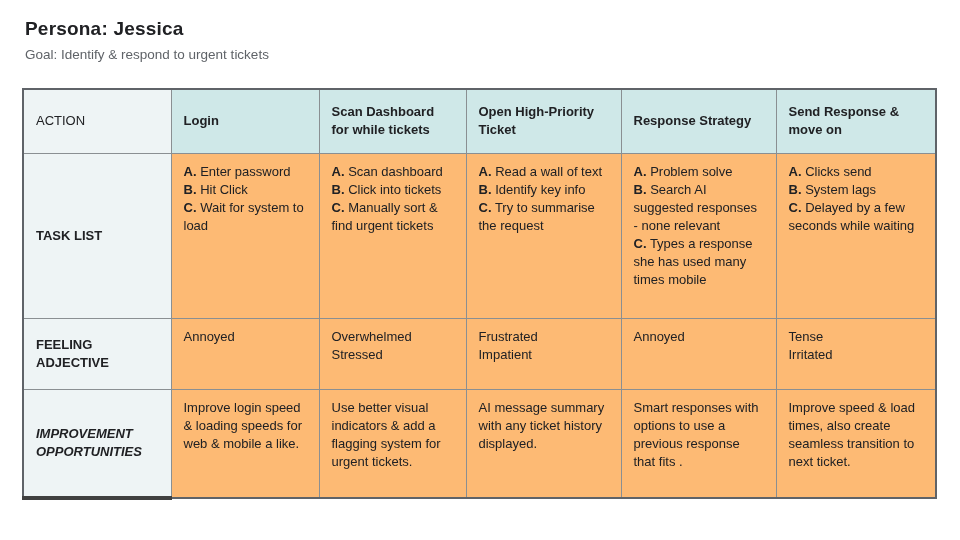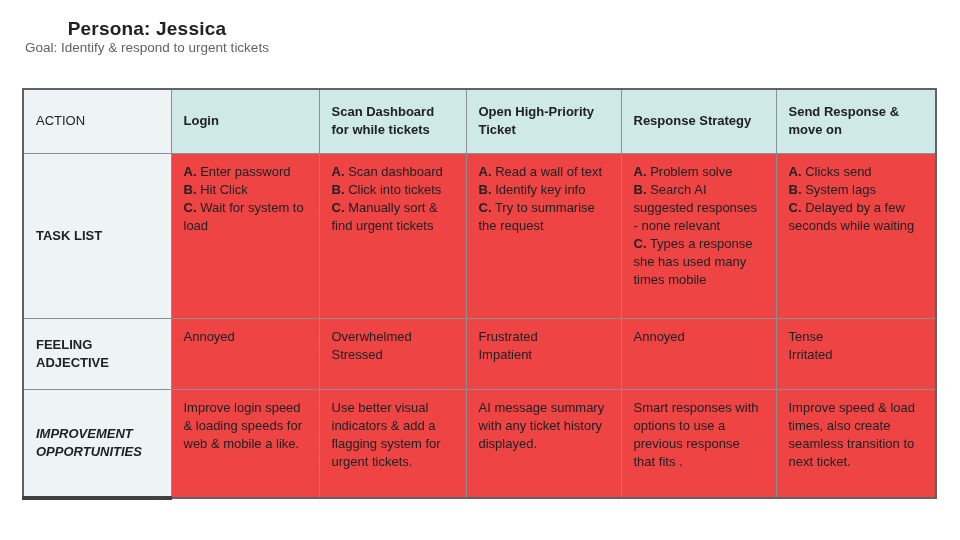--- a/index.html
+++ b/index.html
@@ -4,23 +4,23 @@
 <style>
   html,body{margin:0;padding:0;}
   body{
     width:960px;height:540px;
     background:#ffffff;
     font-family:"Liberation Sans", sans-serif;
     color:#202124;
     position:relative;
     overflow:hidden;
   }
-  .header-block{position:absolute;left:25px;top:18px;text-align:center;}
+  .header-block{position:absolute;left:25px;top:18px;}
   .page-title{font-size:19px;font-weight:bold;color:#202124;letter-spacing:.2px;}
-  .page-subtitle{font-size:13.5px;color:#5f6368;margin-top:0;}
+  .page-subtitle{font-size:13.5px;color:#5f6368;margin-top:7px;}
 
   table.journey{
     position:absolute;left:22px;top:88px;
     width:913px;
     border-collapse:collapse;
     table-layout:fixed;
     border:2px solid #5f6368;
   }
   table.journey th, table.journey td{
     border:1px solid #8a8f92;
@@ -55,21 +55,21 @@
     font-weight:bold;
     font-size:12.5px;
     vertical-align:middle;
     border-right:3px solid #5f6368;
     border-top:3px solid #5f6368;
     border-bottom:3px solid #5f6368;
     margin-left:45px;
   }
   tr.impr-row td.row-head{border-bottom:4px solid #404040;font-style:italic;}
   td.body-cell{
-    background:#ef4444;
+    background:#fdba74;
     vertical-align:top;
   }
   .item b{font-weight:bold;}
 </style>
 </head>
 <body>
 
 <div class="header-block">
   <div class="page-title">Persona: Jessica</div>
   <div class="page-subtitle">Goal: Identify &amp; respond to urgent tickets</div>

